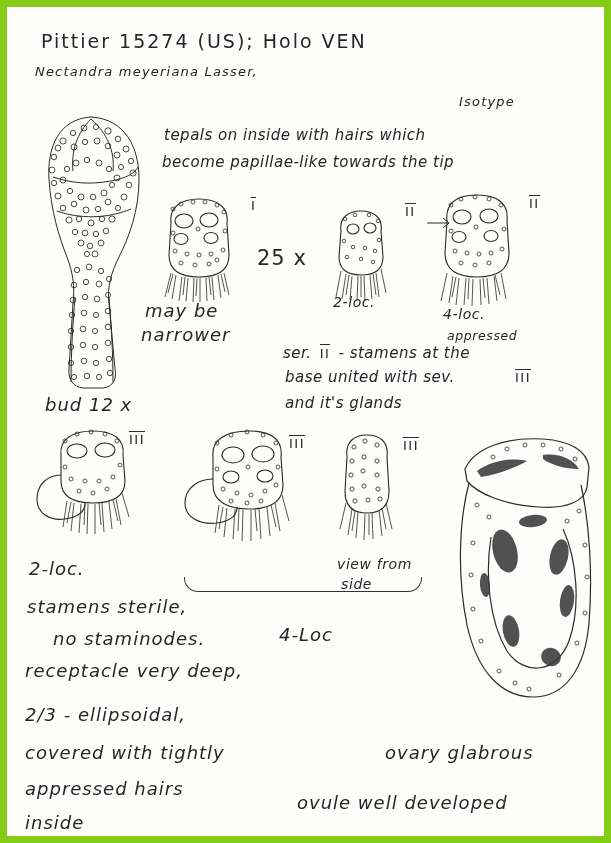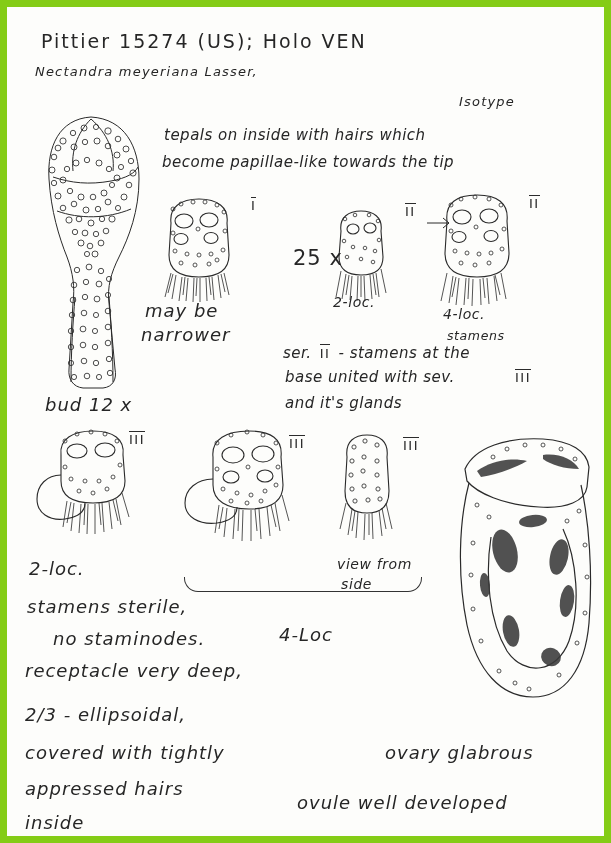--- a/index.html
+++ b/index.html
@@ -48,21 +48,20 @@
   .t-small {
     font-size: 14px;
   }
   .t-tiny {
     font-size: 12.5px;
   }
   .t-num {
     font-size: 17px;
     font-style: normal;
     letter-spacing: 1px;
-    margin-left: 36px;
   }
   .ser {
     font-size: 13px;
     font-style: normal;
     letter-spacing: 1.5px;
     border-top: 1px solid #2b2b2b;
     padding-top: 1px;
   }
   .fig {
     position: absolute;
@@ -343,21 +342,21 @@
           <path d="M76 84 L 81 110"></path>
         <path d="M31 88 L 27 108"></path>
           <path d="M44 89 L 43 110"></path>
           <path d="M58 89 L 60 109"></path>
         <path d="M70 86 L 75 106"></path>
       </g>
     </svg>
   </div>
   <div class="hw ser" style="left:522px; top:188px;">II</div>
   <div class="hw t-small" style="left:436px; top:300px;font-style:italic;">4-loc.</div>
-  <div class="hw t-tiny" style="left:440px; top:322px;">stamens</div>
+  <div class="hw t-tiny" style="left:440px; top:322px;">appressed</div>
 
   <div style="position:absolute; left:276px; top:336px;">
     <span class="hw t-note" style="position:static;">ser.</span>
     <span class="hw ser" style="position:static; margin:0 3px;">II</span>
     <span class="hw t-note" style="position:static;">- stamens at the</span>
   </div>
   <div class="hw t-note" style="left:278px; top:362px;">base united with sev.</div>
   <div class="hw ser" style="left:508px; top:362px;">III</div>
   <div class="hw t-note" style="left:278px; top:388px;">and it's glands</div>
 

